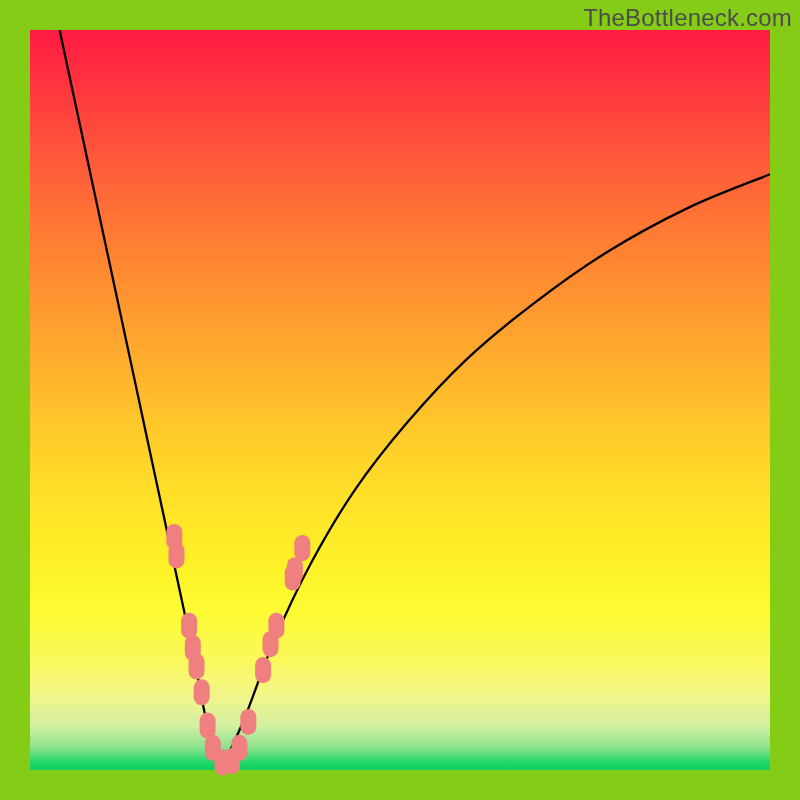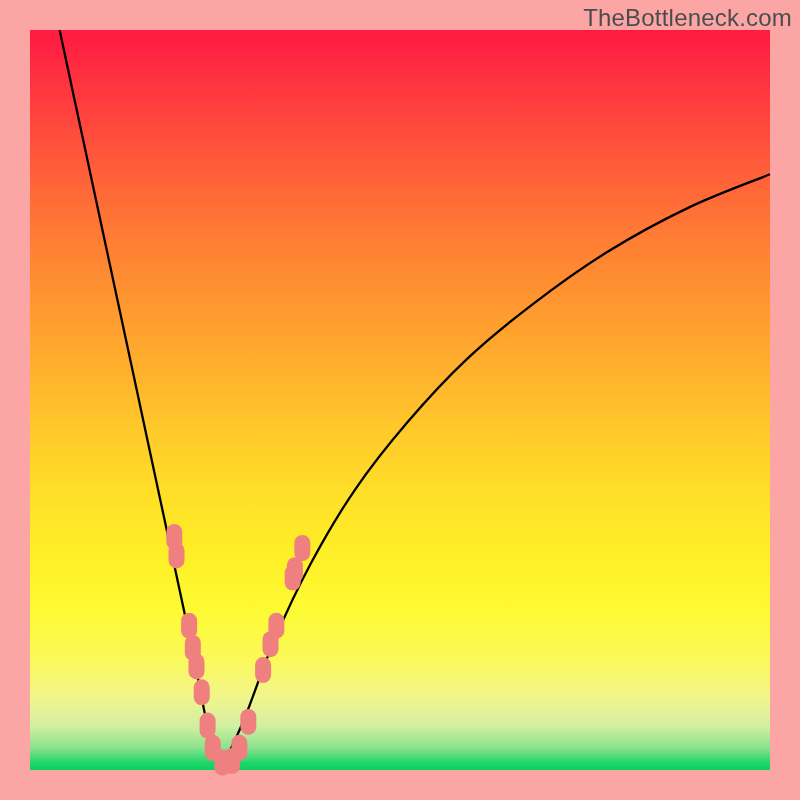--- a/index.html
+++ b/index.html
@@ -10,21 +10,21 @@
     overflow: hidden;
     background: #000;
     font-family: Arial, Helvetica, sans-serif;
   }
   .frame {
     position: absolute;
     left: 0;
     top: 0;
     width: 800px;
     height: 800px;
-    background: #fca5a5;
+    background: #84cc16;
   }
   .plot-area {
     position: absolute;
     left: 30px;
     top: 30px;
     width: 740px;
     height: 740px;
     
     background: linear-gradient(to bottom,
       #ff1a42 0%,

